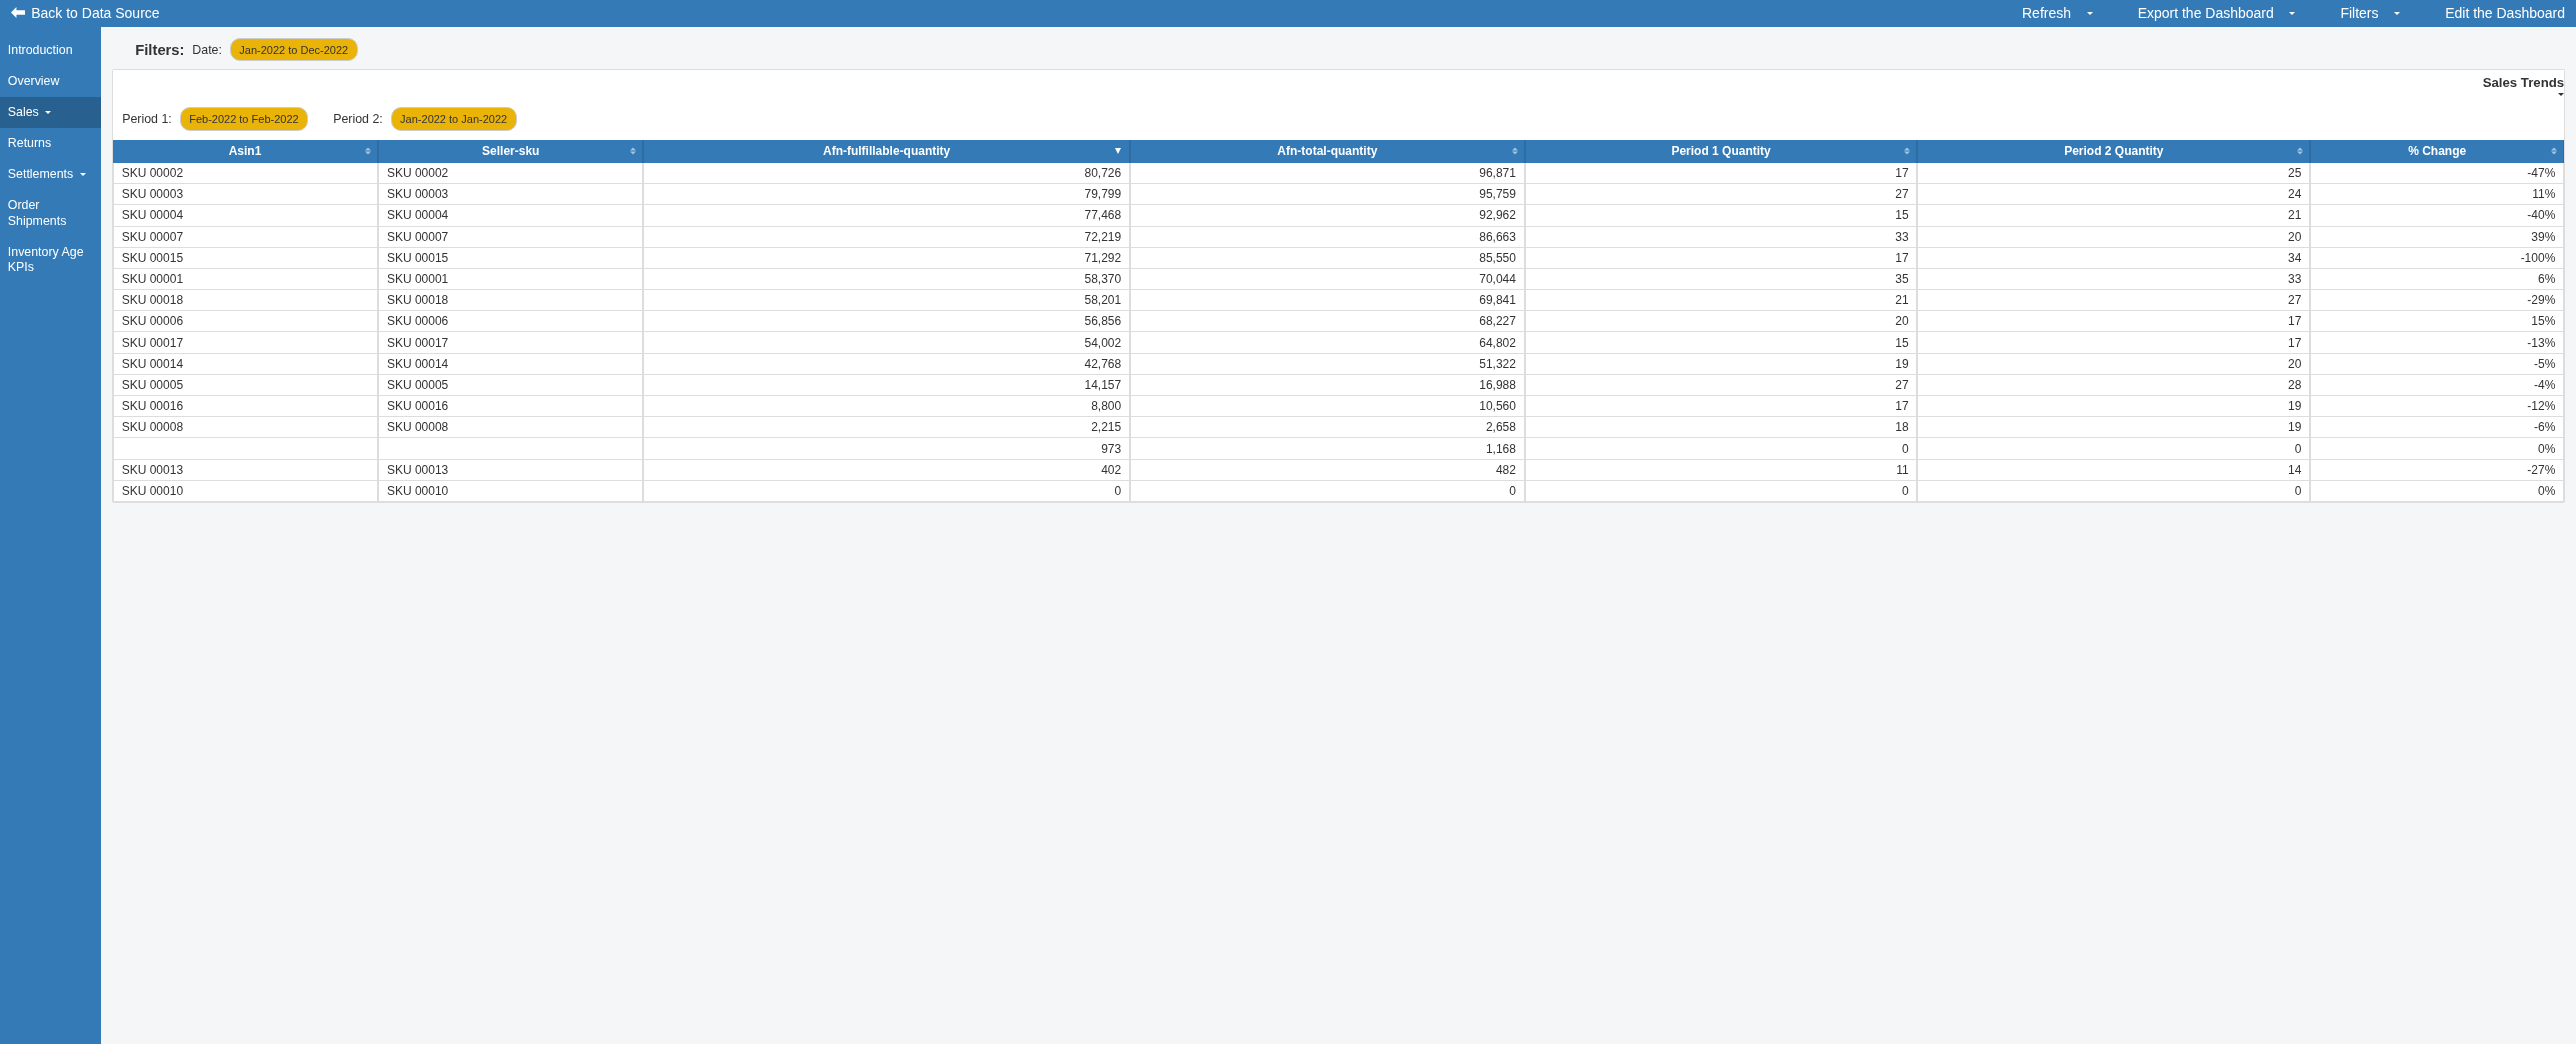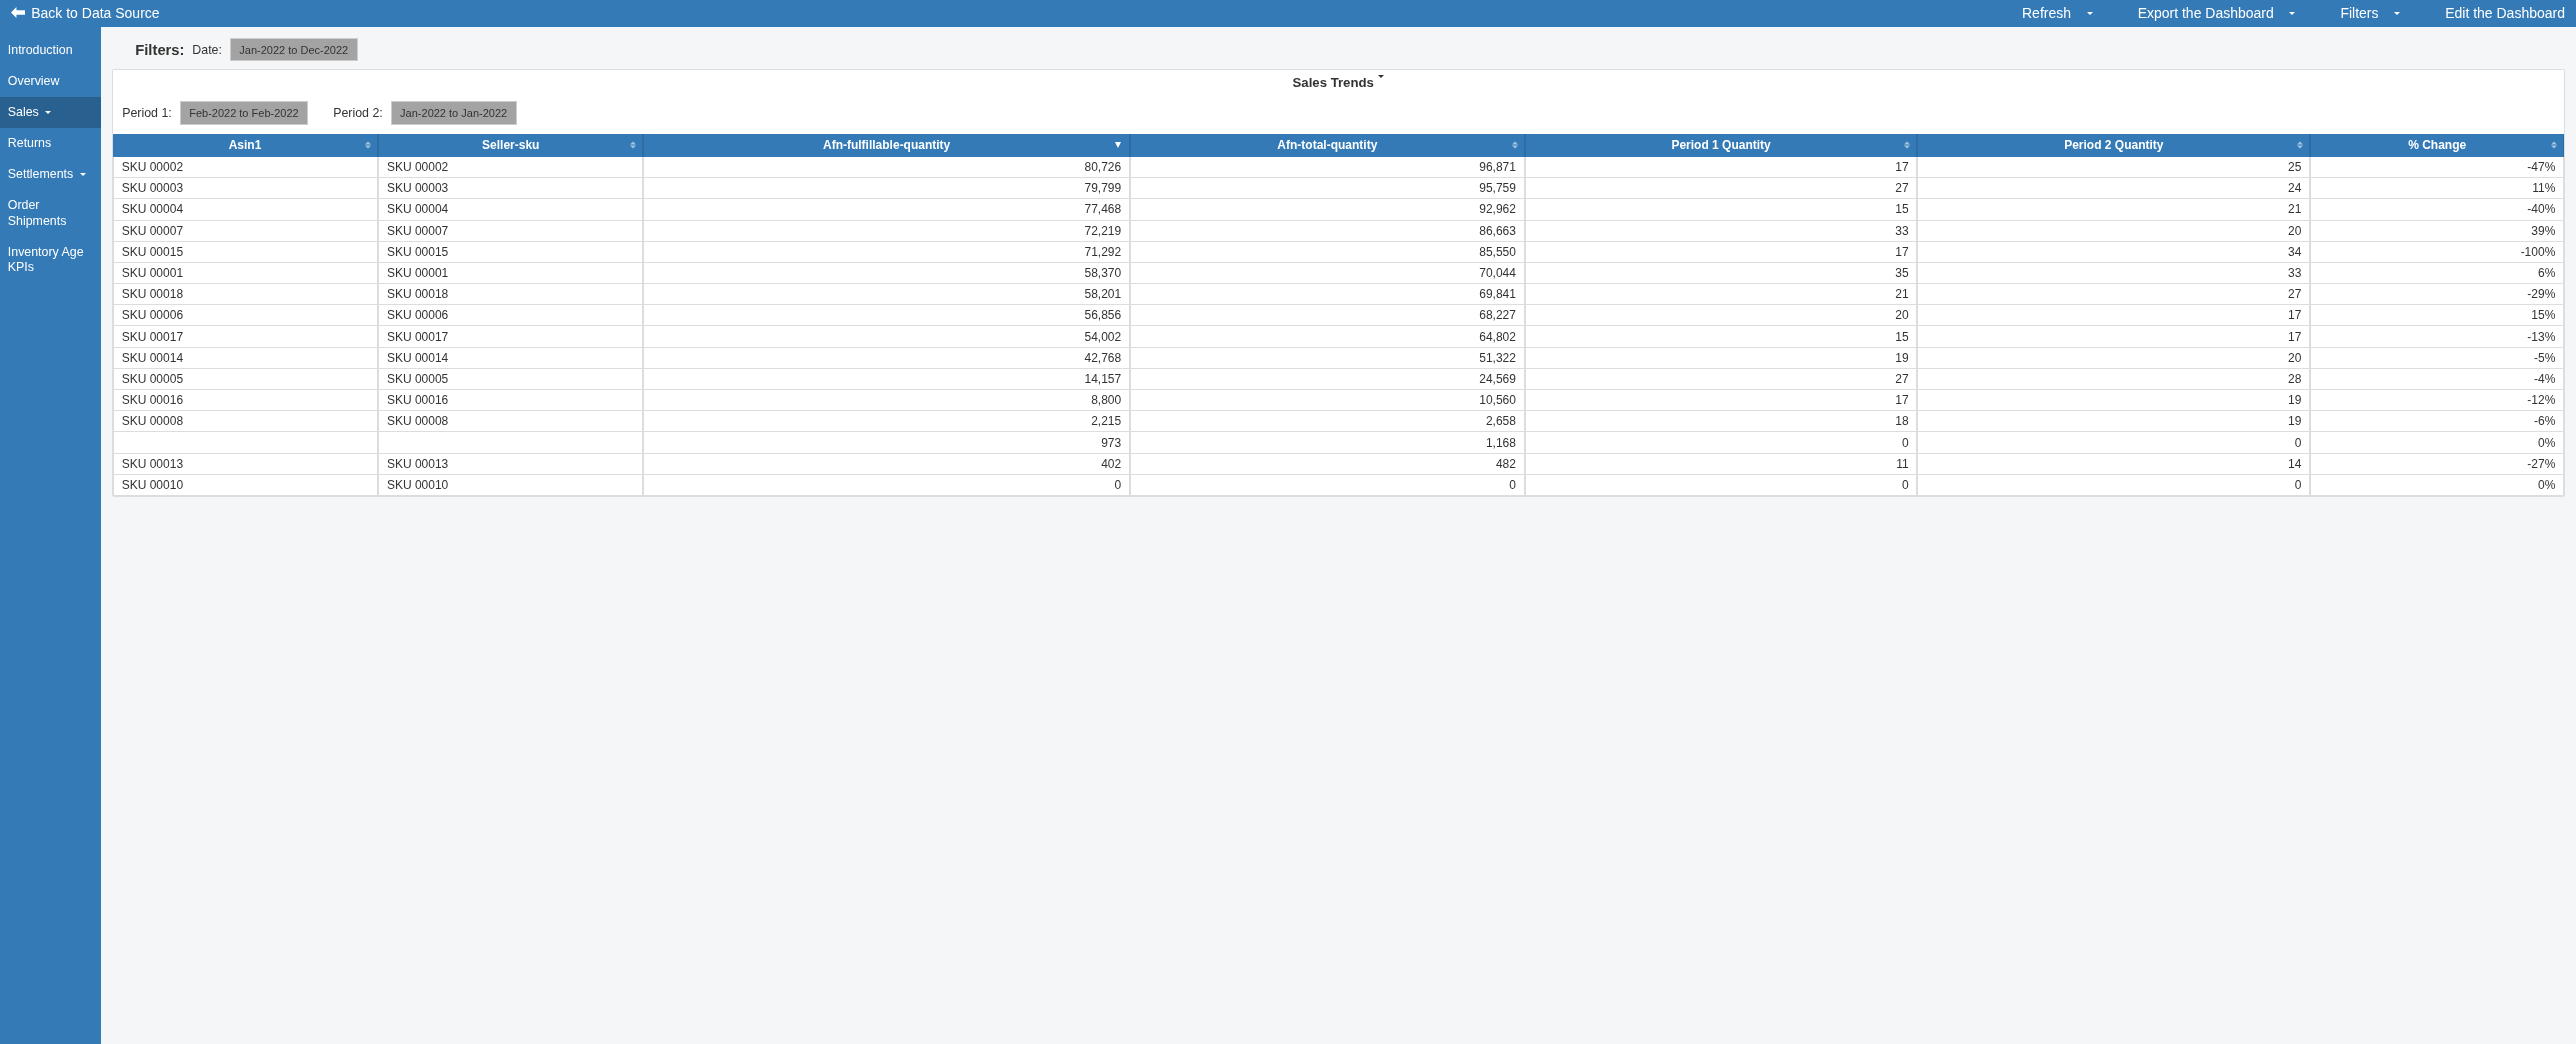--- a/index.html
+++ b/index.html
@@ -93,22 +93,22 @@
     font-weight: 700;
     color: #333;
   }
   .filters-row .lbl-date {
     font-size: 12.4px;
     font-weight: 400;
     color: #333;
   }
   .chip {
     border: 0.8px solid #ccc;
-    background: #a3a3a3;
-    border-radius: 0;
+    background: #eab308;
+    border-radius: 10px;
     padding: 4.7px 8.6px;
     font-size: 11px;
     color: #333;
     cursor: pointer;
   }
 
   .panel {
     background: #fff;
     border: 0.8px solid #ddd;
     border-radius: 1.6px;
@@ -116,22 +116,23 @@
     overflow: hidden;
   }
   .panel-title {
     text-align: center;
     font-size: 13.2px;
     font-weight: 700;
     padding: 5.4px 0 6.2px;
     cursor: pointer;
     display: flex;
     justify-content: center;
-    align-items: flex-start;
+    align-items: flex-end;
     gap: 3px;
+    flex-direction: column;
   }
   .period-row {
     display: flex;
     align-items: center;
     gap: 7.8px;
     padding: 4.7px 9.3px 9.3px 9.3px;
   }
   .period-row .plabel {
     font-size: 12.4px;
     color: #333;
@@ -384,21 +385,21 @@
               <td class="num">42,768</td>
               <td class="num">51,322</td>
               <td class="num">19</td>
               <td class="num">20</td>
               <td class="num">-5%</td>
             </tr>
             <tr>
               <td class="txt">SKU 00005</td>
               <td class="txt">SKU 00005</td>
               <td class="num">14,157</td>
-              <td class="num">24,569</td>
+              <td class="num">16,988</td>
               <td class="num">27</td>
               <td class="num">28</td>
               <td class="num">-4%</td>
             </tr>
             <tr>
               <td class="txt">SKU 00016</td>
               <td class="txt">SKU 00016</td>
               <td class="num">8,800</td>
               <td class="num">10,560</td>
               <td class="num">17</td>

